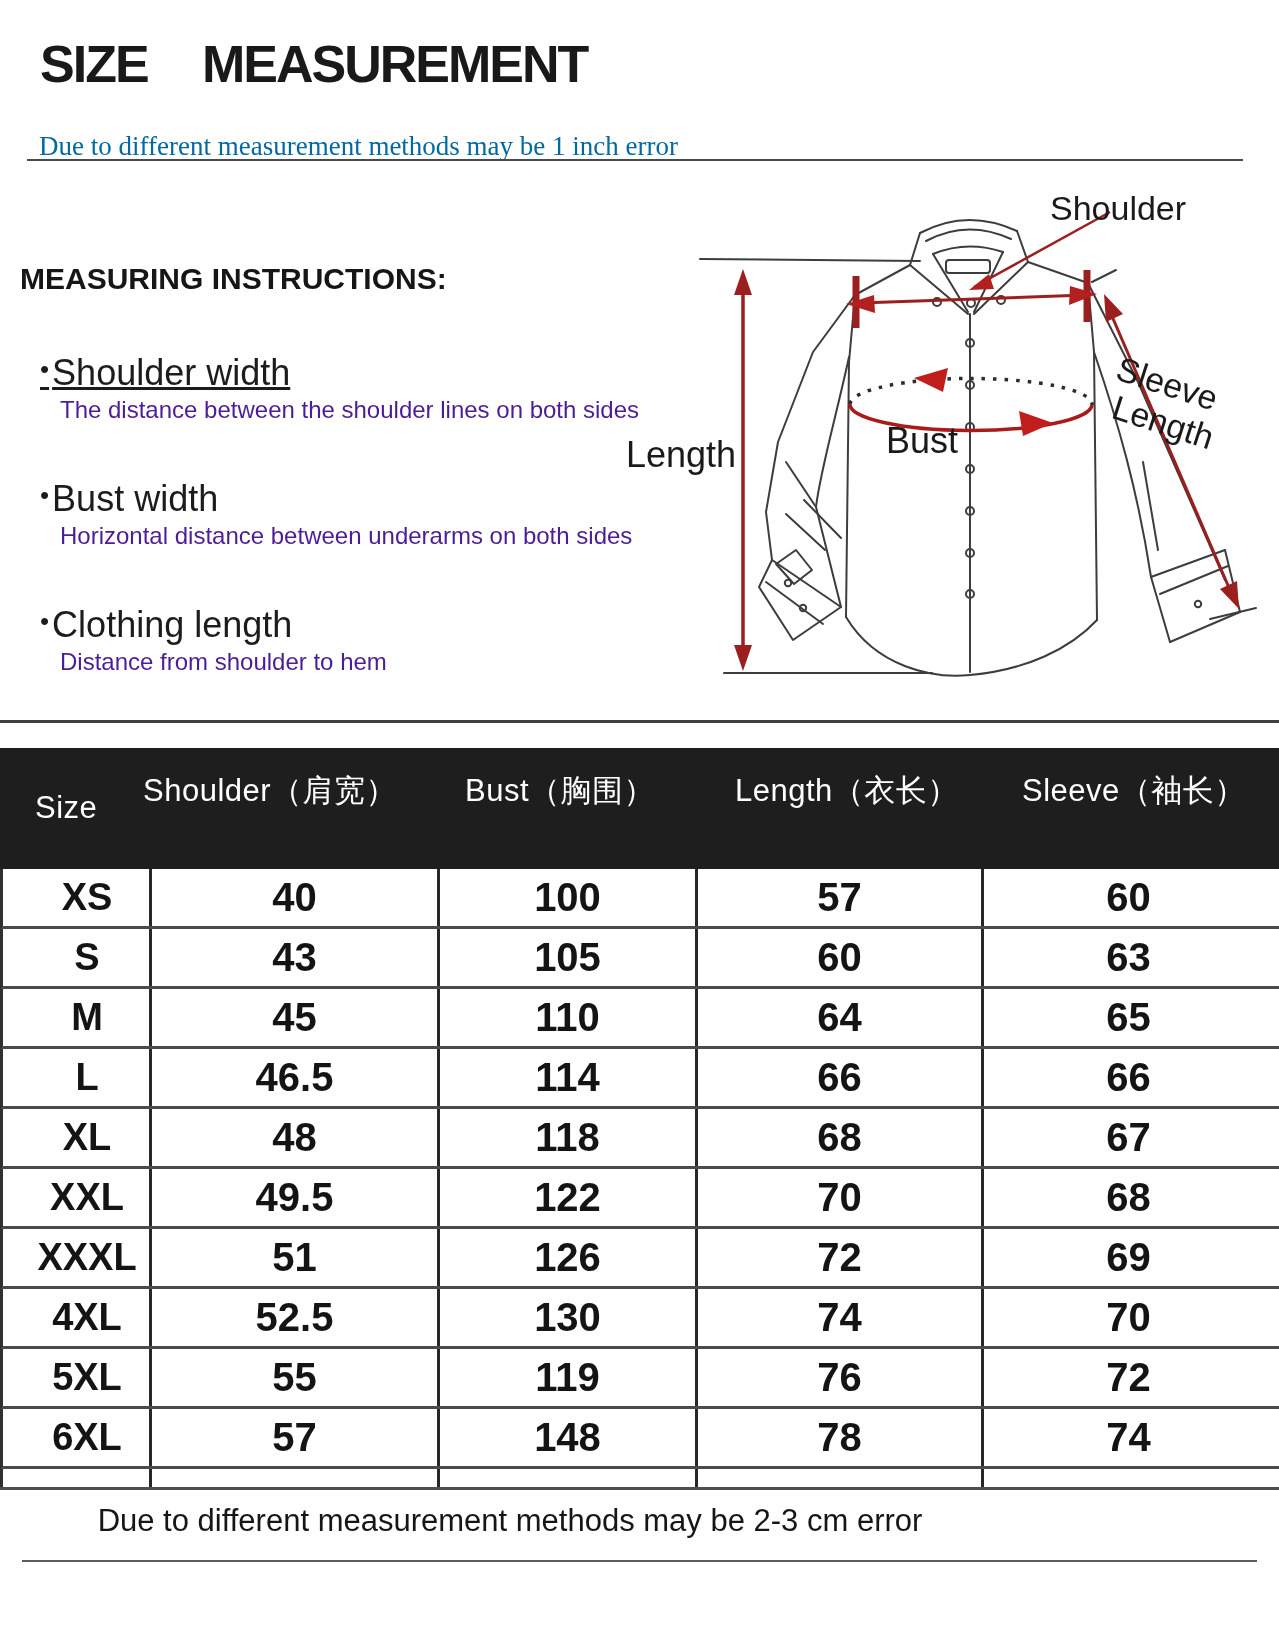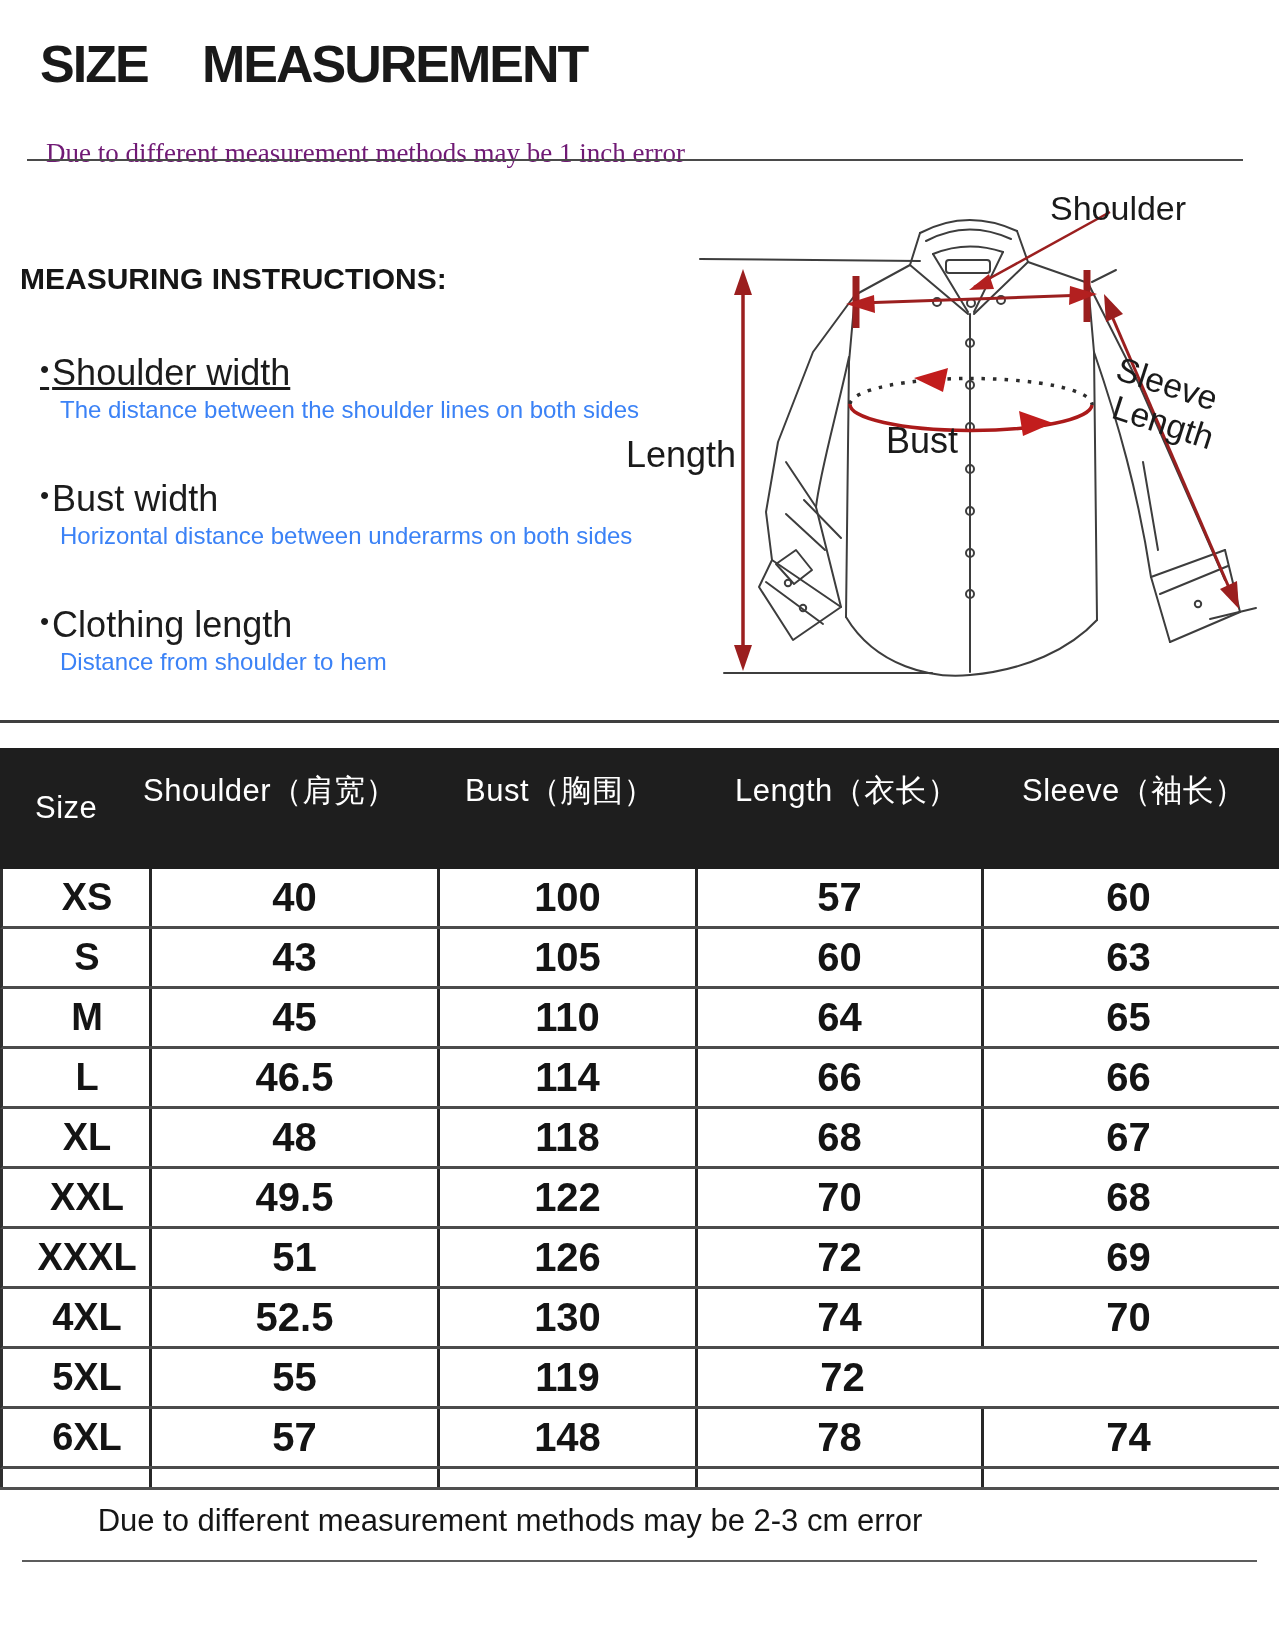--- a/index.html
+++ b/index.html
@@ -7,37 +7,37 @@
     position:relative;width:1279px;height:1641px;background:#fff;overflow:hidden;
     font-family:"Liberation Sans","DejaVu Sans",sans-serif;color:#141414;
   }
   
   .title{
     position:absolute;left:40px;top:38px;margin:0;white-space:nowrap;
     font-size:52px;font-weight:700;letter-spacing:-2px;word-spacing:42px;
     color:#191919;line-height:1;
   }
   .subtitle{
-    position:absolute;left:30px;top:122px;margin:16px;
+    position:absolute;left:30px;top:122px;margin:9px;
     font-family:"Liberation Serif","DejaVu Serif",serif;
-    font-size:27px;color:#701a75;
+    font-size:27px;color:#0369a1;
   }
   .rule{position:absolute;background:#4a4a4a;}
   .rule-top{left:27px;right:36px;top:159px;height:2px;}
   
   .instr-heading{
     position:absolute;left:20px;top:262px;margin:0;
     font-size:30px;font-weight:700;color:#161616;letter-spacing:0;
   }
   .instr-term{
     position:absolute;left:40px;margin:0;font-size:36px;font-weight:400;color:#1c1c1c;white-space:nowrap;
   }
   .instr-term .bullet{font-size:26px;vertical-align:7px;margin-right:3px;}
   .instr-desc{
-    position:absolute;left:60px;margin:0;font-size:24px;color:#3b82f6;white-space:nowrap;
+    position:absolute;left:60px;margin:0;font-size:24px;color:#4c1d95;white-space:nowrap;
   }
   .t1{top:352px;text-decoration:underline;} .d1{top:396px;}
   .t2{top:478px;} .d2{top:522px;}
   .t3{top:604px;} .d3{top:648px;}
   
   .diagram{position:absolute;left:598px;top:162px;width:681px;height:540px;}
   .diagram text{font-family:"Liberation Sans","DejaVu Sans",sans-serif;fill:#1a1a1a;}
   
   .pre-rule{left:0;right:0;top:720px;height:3px;background:#3f3f3f;}
   .thead{
@@ -251,20 +251,21 @@
         <div class="cell c0">4XL</div>
         <div class="cell c1">52.5</div>
         <div class="cell c2">130</div>
         <div class="cell c3">74</div>
         <div class="cell c4">70</div>
       </div>
       <div class="trow">
         <div class="cell c0">5XL</div>
         <div class="cell c1">55</div>
         <div class="cell c2">119</div>
+        <div class="cell c3">76</div>
         <div class="cell c4">72</div>
       </div>
       <div class="trow">
         <div class="cell c0">6XL</div>
         <div class="cell c1">57</div>
         <div class="cell c2">148</div>
         <div class="cell c3">78</div>
         <div class="cell c4">74</div>
       </div>
       <div class="trow stub">

